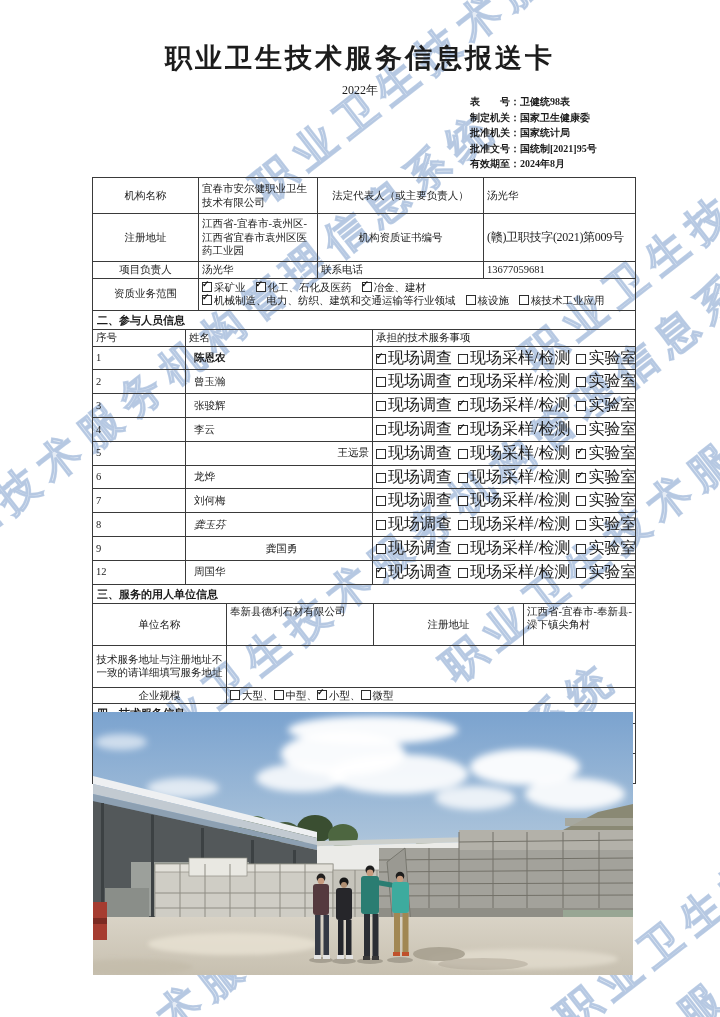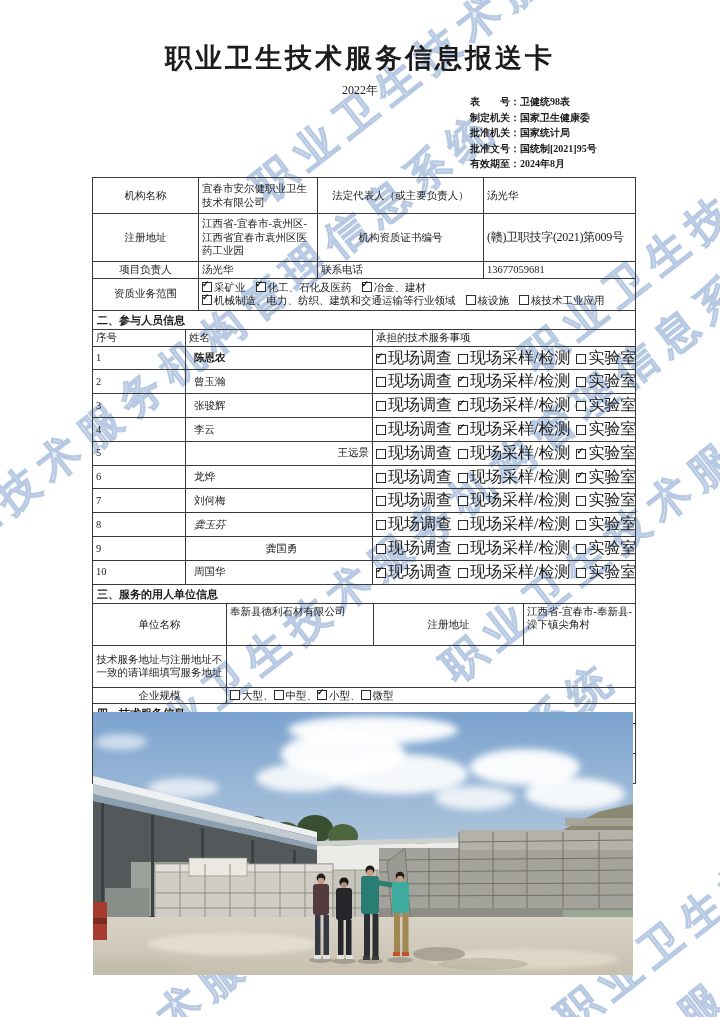--- a/index.html
+++ b/index.html
@@ -155,21 +155,21 @@
             <td class="ctr">8</td>
             <td class="val" style="padding-left: 8px; font-style: italic;">龚玉芬</td>
             <td class="val svc-cell"><span class="cbitem"><span class="cb"></span><span>现场调查</span></span><span class="cbitem"><span class="cb"></span><span>现场采样/检测</span></span><span class="cbitem"><span class="cb"></span><span>实验室检测</span></span><span class="cbitem"><span class="cb on"></span><span>评价</span></span></td>
           </tr>
           <tr style="height: 14px;">
             <td class="ctr">9</td>
             <td class="val" style="padding-left: 8px; text-align: center;">龚国勇</td>
             <td class="val svc-cell"><span class="cbitem"><span class="cb"></span><span>现场调查</span></span><span class="cbitem"><span class="cb"></span><span>现场采样/检测</span></span><span class="cbitem"><span class="cb"></span><span>实验室检测</span></span><span class="cbitem"><span class="cb on"></span><span>评价</span></span></td>
           </tr>
           <tr style="height: 14px;">
-            <td class="ctr">10</td>
+            <td class="ctr">12</td>
             <td class="val" style="padding-left: 8px;">周国华</td>
             <td class="val svc-cell"><span class="cbitem"><span class="cb on"></span><span>现场调查</span></span><span class="cbitem"><span class="cb"></span><span>现场采样/检测</span></span><span class="cbitem"><span class="cb"></span><span>实验室检测</span></span><span class="cbitem"><span class="cb on"></span><span>评价</span></span></td>
           </tr>
         </tbody>
     </table>
 
     <table>
       <colgroup>
           <col style="width:134px">
           <col style="width:147px">

